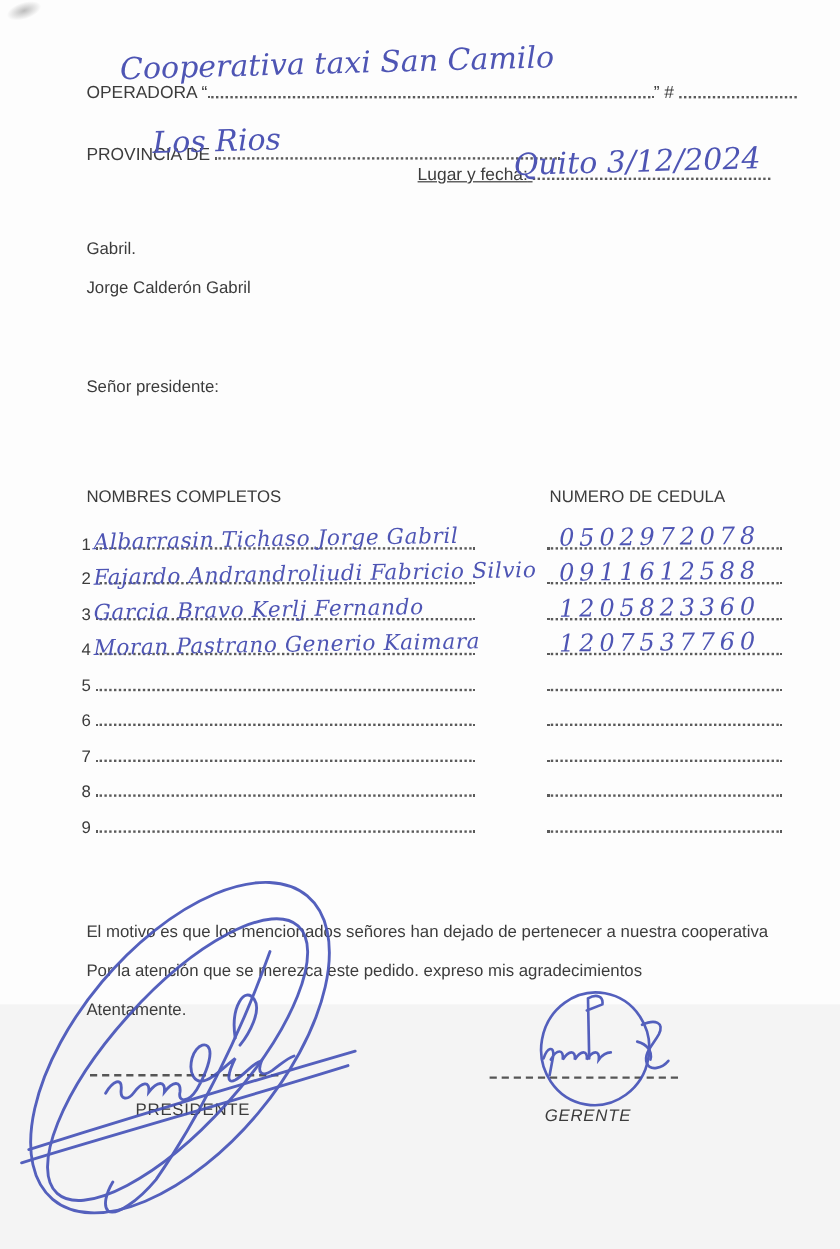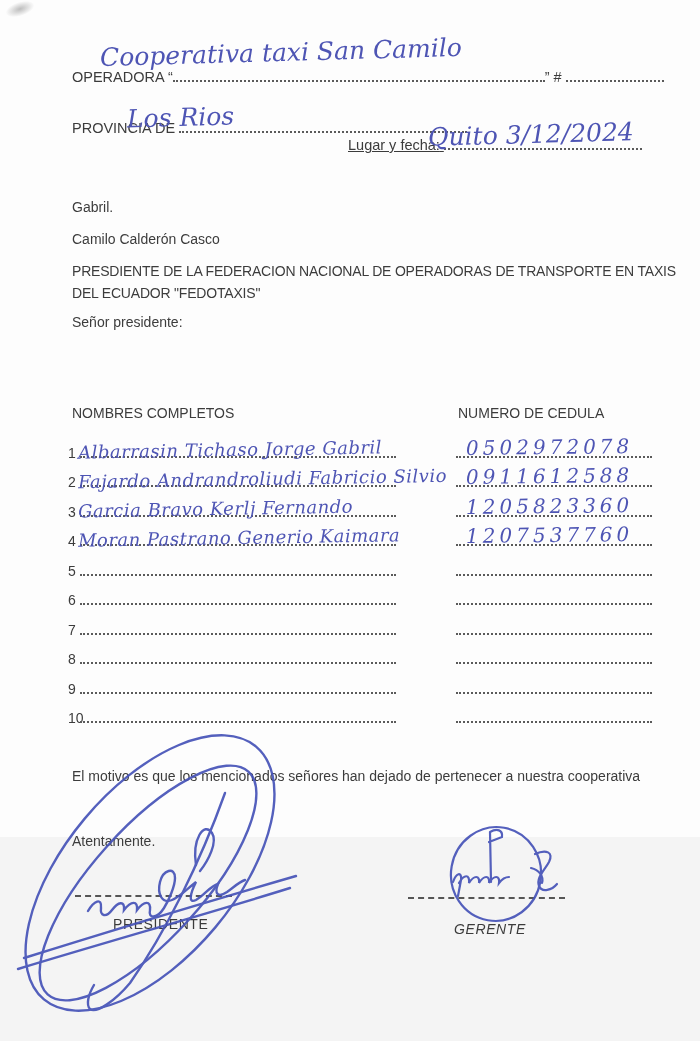--- a/index.html
+++ b/index.html
@@ -55,22 +55,21 @@
     <span class="lab printed nowrap">PROVINCIA DE</span> <span class="dotline" style="width:288px;"></span>
     <span class="hw hw-big abs" style="left:55px;top:-14px;">Los Rios</span>
   </div>
 
   <div class="hline" style="top:134px;left:348px;text-decoration:underline;">
     <span class="lab printed nowrap">Lugar y fecha:</span> <span class="dotline" style="width:198px;"></span>
     <span class="hw hw-big abs" style="left:80px;top:-14px;">Quito  3/12/2024</span>
   </div>
 
   <div class="abs nowrap" style="top:199px;left:72px;">Gabril.</div>
-  <div class="abs nowrap" style="top:231px;left:72px;">Camilo Calderón Casco</div>
-  <div class="abs caps-block" style="top:261px;left:72px;">PRESDIENTE DE LA FEDERACION NACIONAL DE OPERADORAS DE TRANSPORTE EN TAXIS DEL ECUADOR "FEDOTAXIS"</div>
+  <div class="abs nowrap" style="top:231px;left:72px;">Jorge Calderón Gabril</div>
   <div class="abs nowrap" style="top:314px;left:72px;">Señor presidente:</div>
 
 
   <div class="abs colhead nowrap" style="top:405px;left:72px;">NOMBRES COMPLETOS</div>
   <div class="abs colhead nowrap" style="top:405px;left:458px;">NUMERO DE CEDULA</div>
 
   <div class="abs" style="top:428px;left:68px;width:590px;">
     <div class="row">
       <span class="rnum">1</span>
       <span class="dotline dots-name"></span>
@@ -117,28 +116,24 @@
     <div class="row">
       <span class="rnum">8</span>
       <span class="dotline dots-name"></span>
       <span class="dotline dots-ced"></span>
     </div>
     <div class="row">
       <span class="rnum">9</span>
       <span class="dotline dots-name"></span>
       <span class="dotline dots-ced"></span>
     </div>
-    <div class="row">
-      <span class="rnum">10</span>
-      <span class="dotline dots-name"></span>
-      <span class="dotline dots-ced"></span>
-    </div>
   </div>
 
   <div class="abs nowrap" style="top:768px;left:72px;">El motivo es que los mencionados señores han dejado de pertenecer a nuestra cooperativa</div>
+  <div class="abs nowrap" style="top:800px;left:72px;">Por la atención que se merezca este pedido. expreso mis agradecimientos</div>
   <div class="abs nowrap" style="top:833px;left:72px;">Atentamente.</div>
 
   <div class="abs dash" style="top:895px;left:75px;width:157px;"></div>
   <div class="abs dash" style="top:897px;left:408px;width:157px;"></div>
   <div class="abs sig-label nowrap" style="top:916px;left:113px;">PRESIDENTE</div>
   <div class="abs sig-label nowrap" style="top:921px;left:454px;font-style:italic;">GERENTE</div>
 
   <svg class="sig-svg" style="left:0;top:733px;" width="320" height="306" viewBox="0 0 320 306">
     <g fill="none" stroke="#4653b8" stroke-width="2.4" stroke-linecap="round" opacity="0.92">
       <ellipse cx="150" cy="140" rx="165" ry="85" transform="rotate(-50 150 140)"></ellipse>

